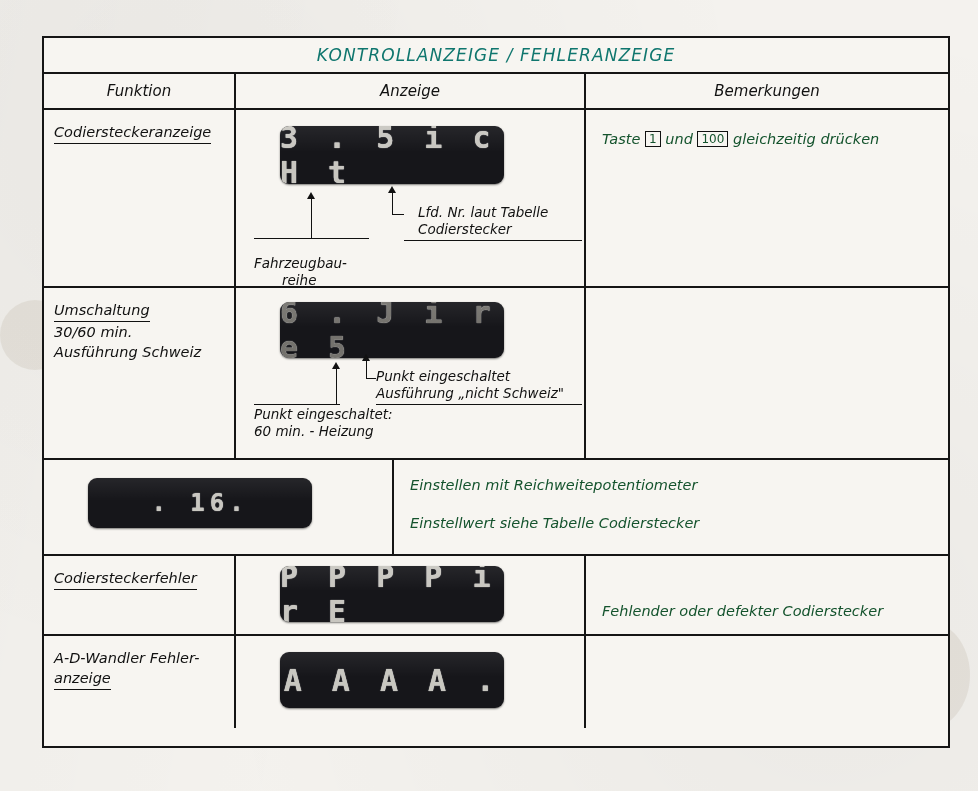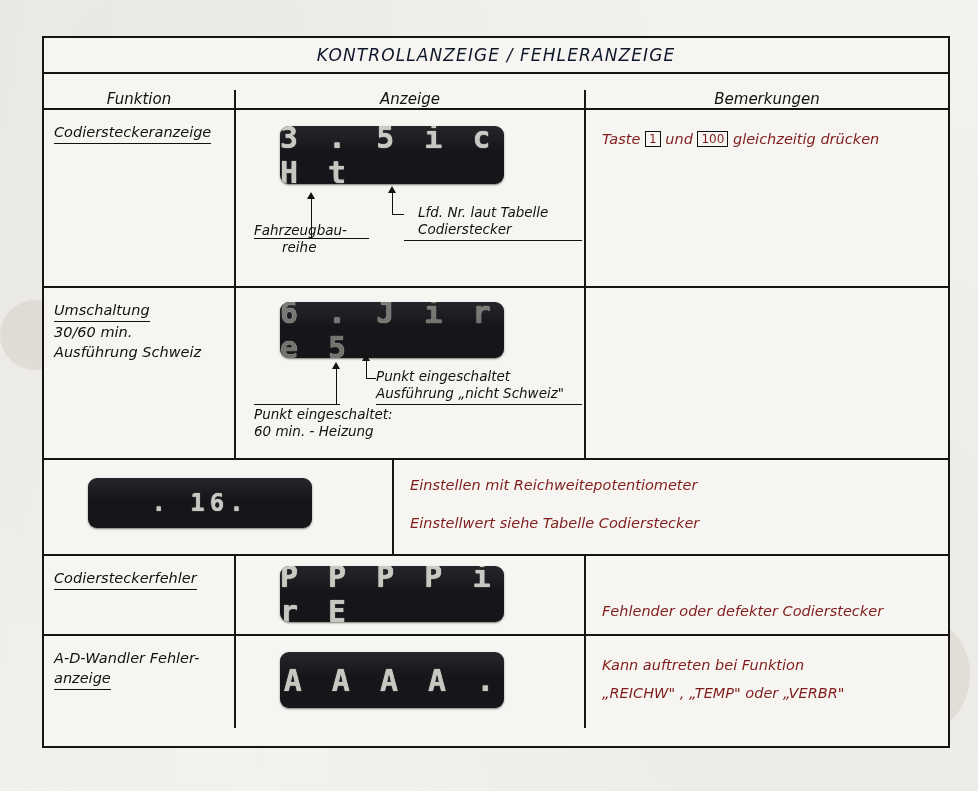--- a/index.html
+++ b/index.html
@@ -46,27 +46,26 @@
     border-bottom: 2px solid #151515;
     display: flex;
     align-items: center;
     justify-content: center;
   }
   .title-row .title {
     font-family: "DejaVu Sans", sans-serif;
     font-style: italic;
     font-size: 17px;
     letter-spacing: 1.1px;
-    color: #0f172a;
+    color: #0f766e;
   }
   .head-row {
     height: 34px;
     border-bottom: 2px solid #151515;
     display: flex;
-    align-items: flex-end;
   }
   .col-a { width: 192px; border-right: 2px solid #151515; box-sizing: border-box; }
   .col-b { width: 350px; border-right: 2px solid #151515; box-sizing: border-box; }
   .col-c { flex: 1; box-sizing: border-box; }
 
   .head-row .cell {
     display: flex;
     align-items: center;
     justify-content: center;
     font-style: italic;
@@ -96,21 +95,21 @@
     color: #111;
     line-height: 20px;
   }
   .u { border-bottom: 1px solid #111; display: inline-block; padding-bottom: 1px; }
 
   .remark {
     position: absolute;
     left: 16px;
     font-style: italic;
     font-size: 14.5px;
-    color: #7f1d1d;
+    color: #14532d;
     line-height: 22px;
   }
 
   
   .lcd {
     position: absolute;
     background: #16161a;
     border-radius: 9px;
     box-shadow: 0 1px 2px rgba(0,0,0,0.5);
     overflow: hidden;
@@ -214,21 +213,21 @@
         <div class="lcd" style="left:44px; top:16px; width:224px; height:58px;">
           <div class="lcd-inner">
             <span class="seg-text">3 . 5 i c H t</span>
           </div>
           <div class="lcd-glare"></div>
         </div>
 
         <div class="arrow-up" style="left:71px; top:82px;"></div>
         <div class="vline" style="left:75px; top:88px; height:40px;"></div>
         <div class="hline" style="left:18px; top:128px; width:115px;"></div>
-        <div class="anno" style="left:18px; top:112px; width:150px;">
+        <div class="anno" style="left:18px; top:145px; width:150px;">
           <span>Fahrzeugbau-</span><br>
           <span style="margin-left:28px; display:inline-block;">reihe</span>
         </div>
 
         <div class="arrow-up" style="left:152px; top:76px;"></div>
         <div class="vline" style="left:156px; top:82px; height:22px;"></div>
         <div class="hline" style="left:156px; top:104px; width:12px;"></div>
         <div class="anno" style="left:182px; top:94px; width:185px;">
           <span>Lfd. Nr. laut Tabelle</span><br>
           <span>Codierstecker</span>
@@ -322,20 +321,16 @@
         </div>
       </div>
       <div class="cell col-b">
         <div class="lcd" style="left:44px; top:16px; width:224px; height:56px;">
           <div class="lcd-inner">
             <span class="seg-text">A A A A .</span>
           </div>
           <div class="lcd-glare"></div>
         </div>
       </div>
-      <div class="cell col-c">
-        <div class="remark" style="top:18px;">Kann auftreten bei Funktion</div>
-        <div class="remark" style="top:46px;">„REICHW" , „TEMP" oder „VERBR"</div>
-      </div>
     </div>
 
   </div>
 </div>
 
 </body></html>

